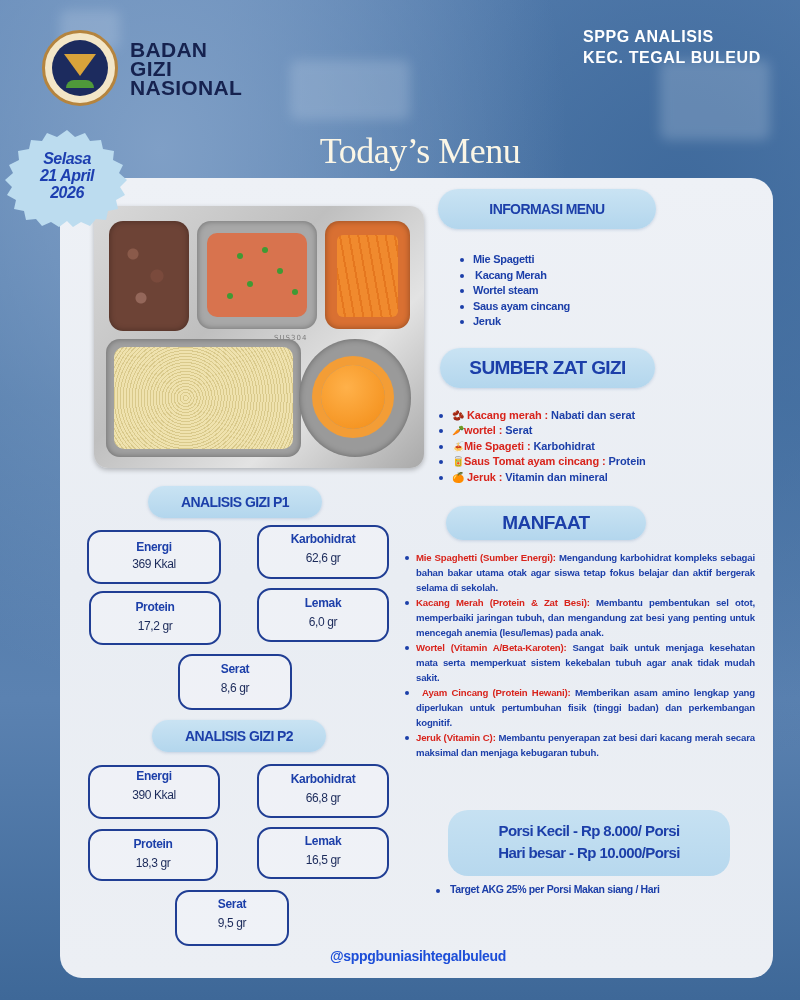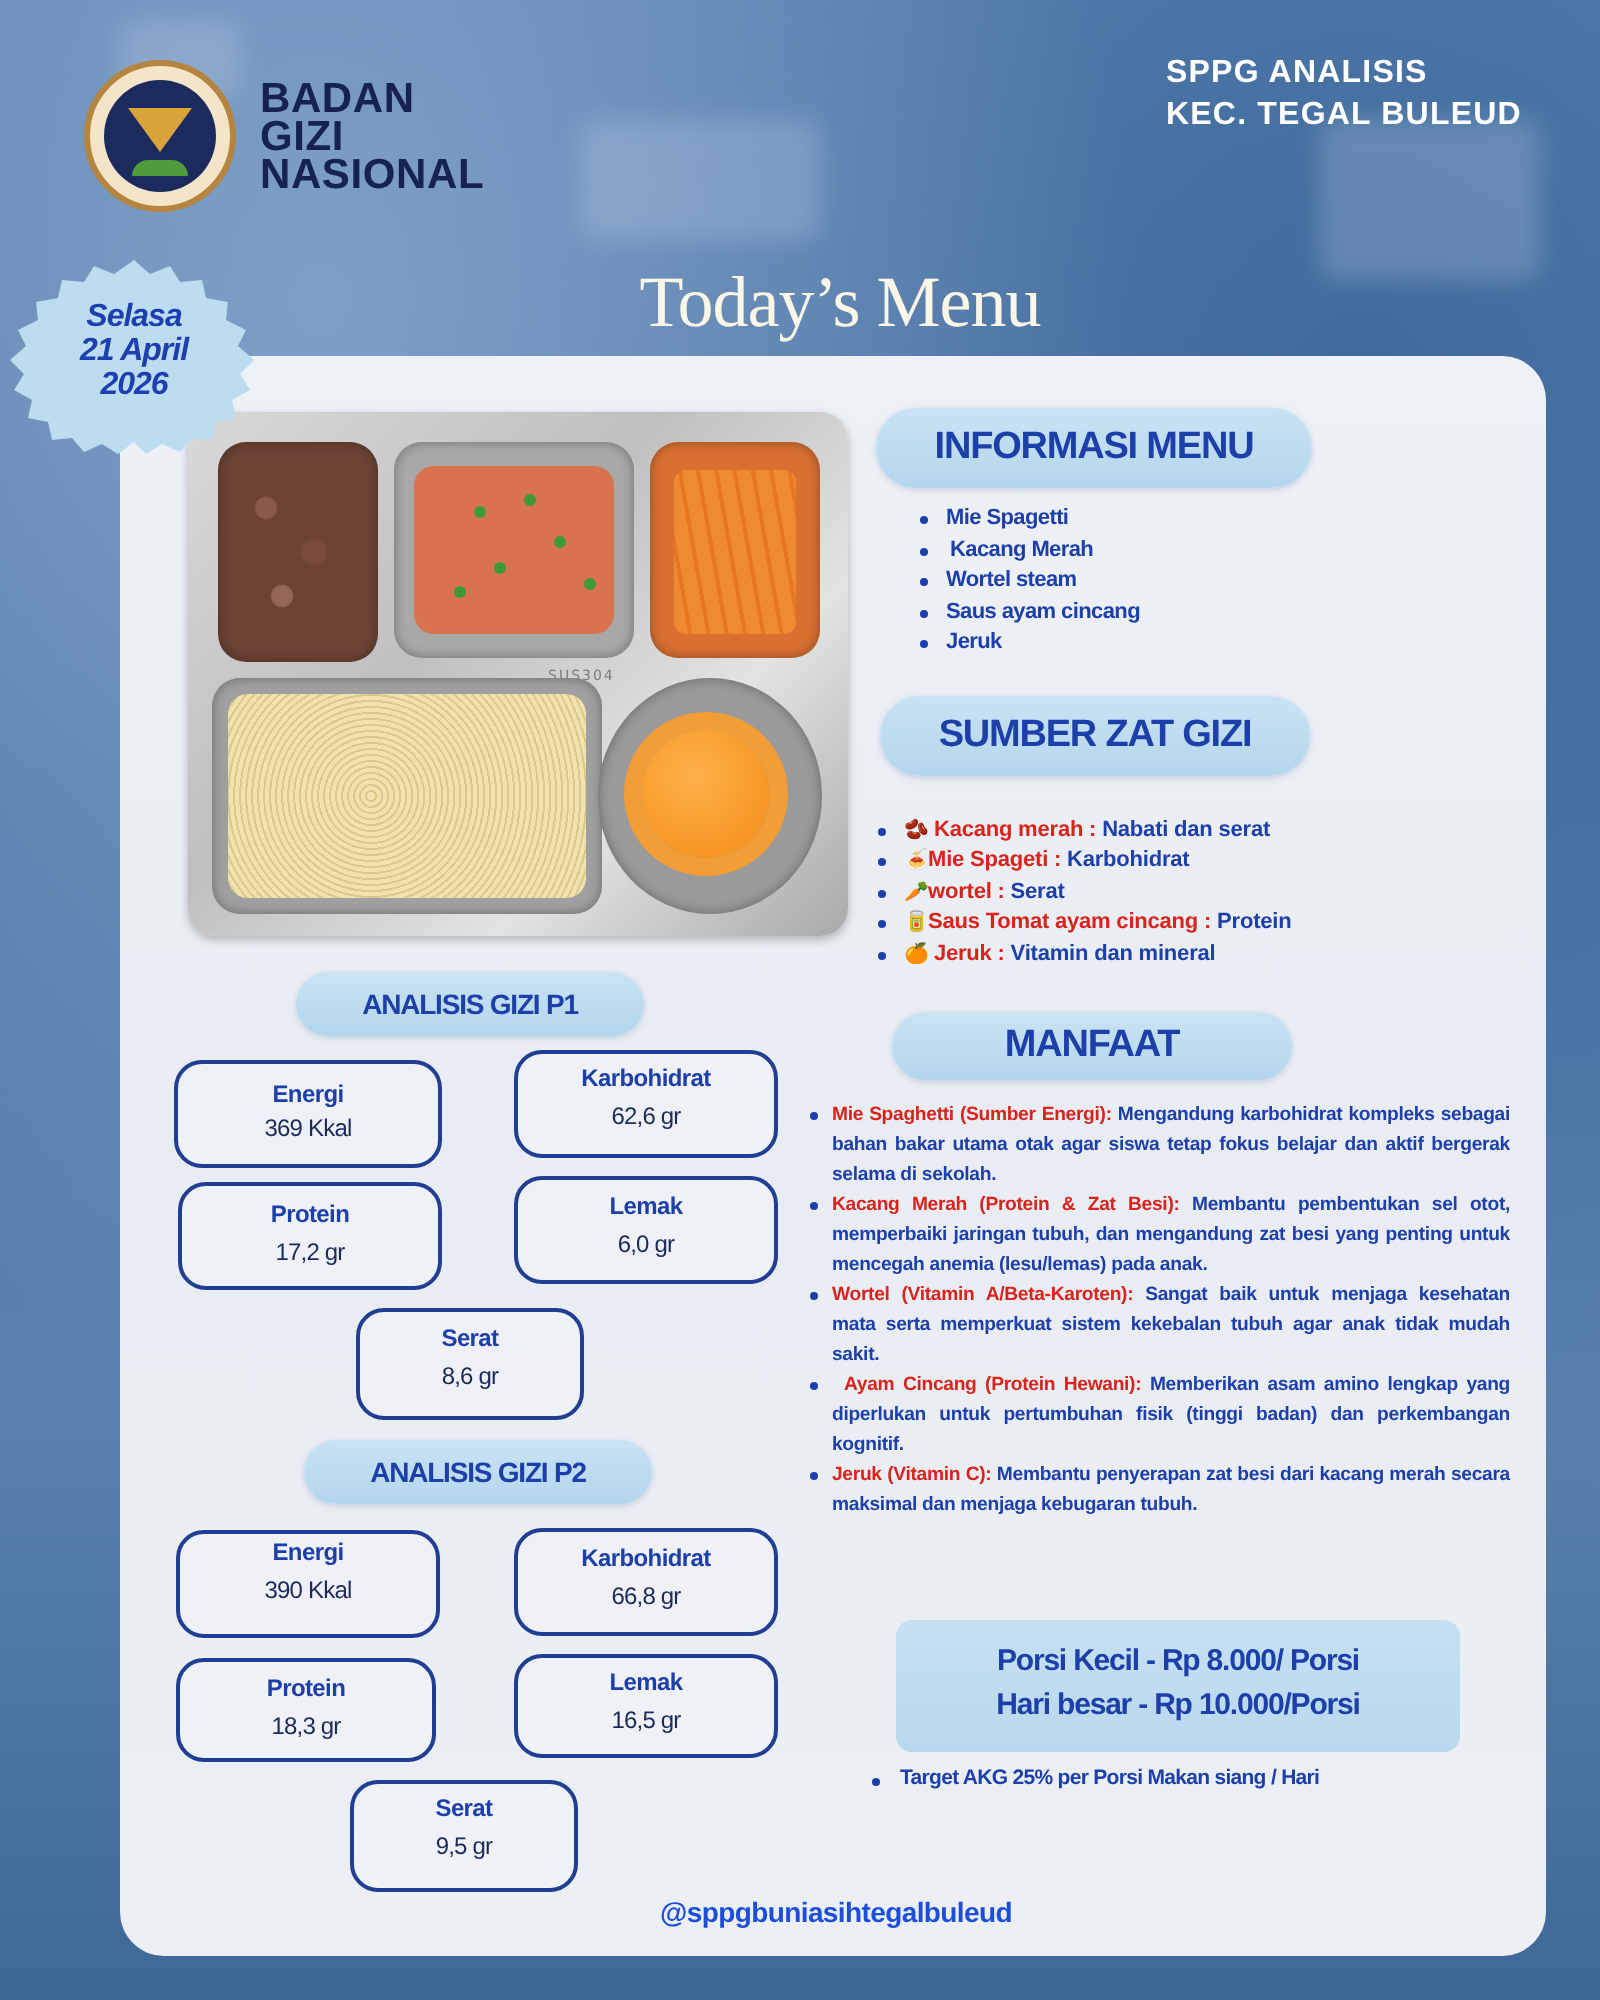--- a/index.html
+++ b/index.html
@@ -81,21 +81,21 @@
   .manfaat-list { left: 403px; top: 550px; width: 352px; color: #1c3fa9; font-size: 9.6px; line-height: 15px; letter-spacing: -.15px; }
   .manfaat-list li { position: relative; padding-left: 13px; text-align: justify; margin-bottom: 0; }
   .manfaat-list li::before { top: 6px; }
 
   
   .nbox { position: absolute; border: 2px solid #203e94; border-radius: 14px; background: rgba(241,244,249,.6);
     text-align: center; font-family: "Liberation Sans", sans-serif; }
   .nbox .lbl { color: #1c3fa9; font-weight: bold; font-size: 12px; letter-spacing: -.3px; }
   .nbox .val { color: #1b2a5a; font-size: 12px; letter-spacing: -.4px; margin-top: 5px; }
 
-  .price { position: absolute; left: 448px; top: 810px; width: 282px; height: 66px; border-radius: 8px;
+  .price { position: absolute; left: 448px; top: 810px; width: 282px; height: 66px; border-radius: 20px;
     background: linear-gradient(180deg, #c6e1f2, #b7d8ee); text-align:center; color:#1c3fa9;
     font-family: "Liberation Sans", sans-serif; font-weight:bold; font-size: 15px; line-height: 22px; padding-top: 10px; letter-spacing: -.6px; }
   .akg { position: absolute; left: 434px; top: 883px; color: #1c3fa9; font-family: "Liberation Sans", sans-serif;
     font-weight: bold; font-size: 10.5px; padding-left: 16px; letter-spacing: -.35px; }
   .akg::before { top: 6px; }
   .handle { position: absolute; left: 330px; top: 948px; color: #1d4ed8; font-family: "Liberation Sans", sans-serif;
     font-weight: bold; font-size: 14px; letter-spacing: -.3px; }
 </style>
 </head>
 <body>
@@ -151,34 +151,34 @@
     </div>
   <div class="sus">SUS304</div>
   <div class="comp noodles">
       <div class="noodles-in"></div>
     </div>
   <div class="comp orange-bowl">
       <div class="orange"></div>
     </div>
 </div>
 
-<div class="pill" style="left:438px;top:204px;width:218px;height:40px;font-size:19px;line-height:40px;">INFORMASI MENU</div>
+<div class="pill" style="left:438px;top:189px;width:218px;height:40px;font-size:14px;line-height:40px;">INFORMASI MENU</div>
 <ul class="info-list">
   <li>Mie Spagetti</li>
   <li style="padding-left:17px">Kacang Merah</li>
   <li>Wortel steam</li>
   <li>Saus ayam cincang</li>
   <li>Jeruk</li>
 </ul>
 
 <div class="pill" style="left:440px;top:348px;width:215px;height:40px;font-size:19px;line-height:40px;">SUMBER ZAT GIZI</div>
 <ul class="sumber-list">
   <li><span class="emoji">🫘</span> <span class="red">Kacang merah :</span><span> Nabati dan serat</span></li>
+  <li><span class="emoji">🥕</span><span class="red">wortel :</span><span> Serat</span></li>
   <li><span class="emoji">🍝</span><span class="red">Mie Spageti :</span><span> Karbohidrat</span></li>
-  <li><span class="emoji">🥕</span><span class="red">wortel :</span><span> Serat</span></li>
   <li><span class="emoji">🥫</span><span class="red">Saus Tomat ayam cincang :</span><span> Protein</span></li>
   <li><span class="emoji">🍊</span> <span class="red">Jeruk :</span><span> Vitamin dan mineral</span></li>
 </ul>
 
 <div class="pill" style="left:446px;top:506px;width:200px;height:34px;font-size:19px;line-height:34px;">MANFAAT</div>
 <ul class="manfaat-list">
   <li><span class="red">Mie Spaghetti (Sumber Energi):</span><span> Mengandung karbohidrat kompleks sebagai bahan bakar utama otak agar siswa tetap fokus belajar dan aktif bergerak selama di sekolah.</span></li>
   <li><span class="red">Kacang Merah (Protein &amp; Zat Besi):</span><span> Membantu pembentukan sel otot, memperbaiki jaringan tubuh, dan mengandung zat besi yang penting untuk mencegah anemia (lesu/lemas) pada anak.</span></li>
   <li><span class="red">Wortel (Vitamin A/Beta-Karoten):</span><span> Sangat baik untuk menjaga kesehatan mata serta memperkuat sistem kekebalan tubuh agar anak tidak mudah sakit.</span></li>
   <li><span class="red" style="padding-left:6px">Ayam Cincang (Protein Hewani):</span><span> Memberikan asam amino lengkap yang diperlukan untuk pertumbuhan fisik (tinggi badan) dan perkembangan kognitif.</span></li>

